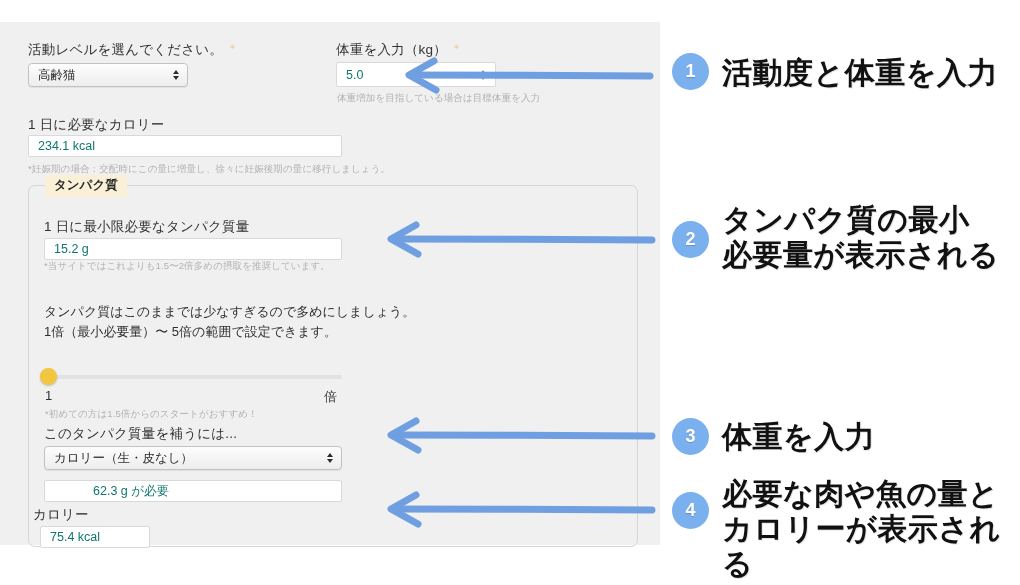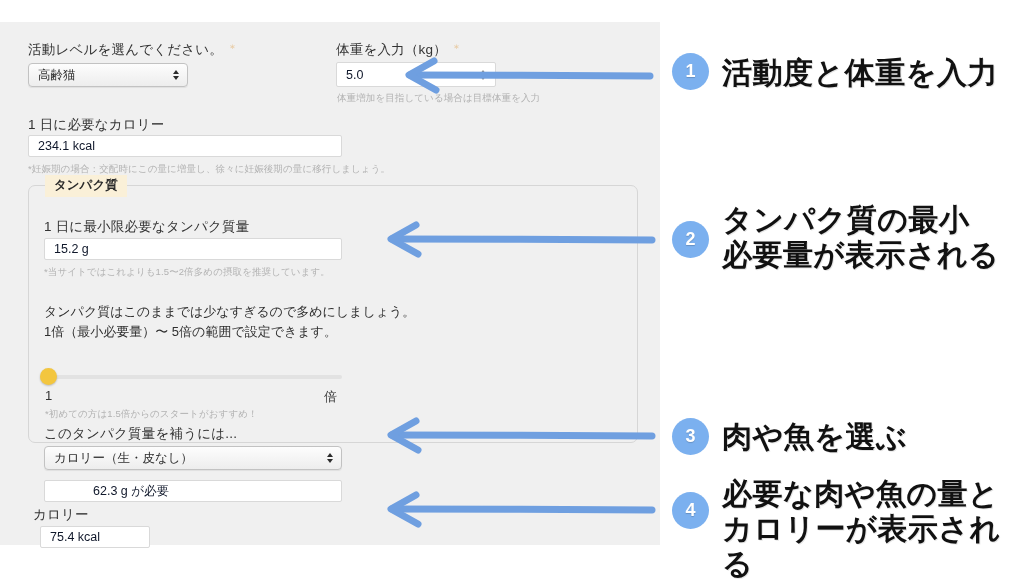--- a/index.html
+++ b/index.html
@@ -38,21 +38,21 @@
     margin-left: 4px;
     vertical-align: 2px;
   }
 
   .text-box {
     background: #ffffff;
     border: 1px solid #d9d9d9;
     border-radius: 2px;
     box-sizing: border-box;
     font-size: 12.5px;
-    color: #0f172a;
+    color: #0f766e;
     display: flex;
     align-items: center;
     padding: 0 9px;
   }
 
   .select-box {
     background: linear-gradient(#fdfdfd, #ededed);
     border: 1px solid #c2c2c2;
     border-radius: 4px;
     box-sizing: border-box;
@@ -86,21 +86,21 @@
     line-height: 1.3;
     letter-spacing: 0.1px;
   }
 
   
   #protein-fieldset {
     position: absolute;
     left: 28px;
     top: 163px;
     width: 610px;
-    height: 258px;
+    height: 362px;
     border: 1px solid #d6d6d6;
     border-radius: 7px;
     box-sizing: border-box;
     background: transparent;
   }
   #protein-legend {
     position: absolute;
     left: 16px;
     top: -11px;
     background: #faf0d8;
@@ -201,21 +201,21 @@
   <div class="note" style="position:absolute;left:28px;top:141px;width:430px;">*妊娠期の場合：交配時にこの量に増量し、徐々に妊娠後期の量に移行しましょう。</div>
 
   <div id="protein-fieldset">
     <div id="protein-legend">タンパク質</div>
   </div>
 
   <div style="position:absolute;left:44px;top:197px;" class="field-label">1 日に最小限必要なタンパク質量</div>
   <div class="text-box" style="position:absolute;left:44px;top:216px;width:298px;height:22px;">
     <span>15.2 g</span>
   </div>
-  <div class="note" style="position:absolute;left:44px;top:244px;width:330px;">*当サイトではこれよりも1.5〜2倍多めの摂取を推奨しています。</div>
+  <div class="note" style="position:absolute;left:44px;top:238px;width:330px;">*当サイトではこれよりも1.5〜2倍多めの摂取を推奨しています。</div>
 
   <div class="body-text" style="position:absolute;left:44px;top:280px;width:470px;">
     <div>タンパク質はこのままでは少なすぎるので多めにしましょう。</div>
     <div>1倍（最小必要量）〜 5倍の範囲で設定できます。</div>
   </div>
 
   <div id="slider-track"></div>
   <div id="slider-thumb"></div>
   <div style="position:absolute;left:45px;top:366px;font-size:13px;color:#333;">1</div>
   <div style="position:absolute;left:324px;top:366px;font-size:13px;color:#333;">倍</div>
@@ -268,17 +268,17 @@
 </svg>
 
 <div class="badge" style="left:672px;top:53px;">1</div>
 <div class="anno-text" style="left:722px;top:56px;">活動度と体重を入力</div>
 
 <div class="badge" style="left:672px;top:221px;">2</div>
 <div class="anno-text" style="left:722px;top:203px;">タンパク質の最小
 必要量が表示される</div>
 
 <div class="badge" style="left:672px;top:418px;">3</div>
-<div class="anno-text" style="left:722px;top:420px;">肉や魚を選ぶ</div>
+<div class="anno-text" style="left:722px;top:420px;">体重を入力</div>
 
 <div class="badge" style="left:672px;top:492px;">4</div>
 <div class="anno-text" style="left:722px;top:477px;">必要な肉や魚の量と
 カロリーが表示される</div>
 
 </body></html>

